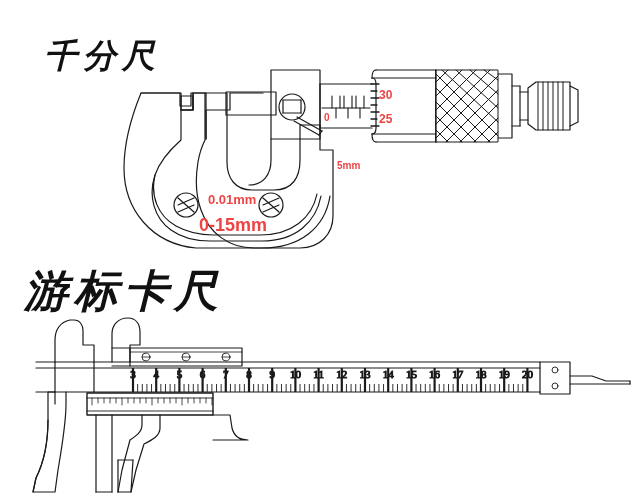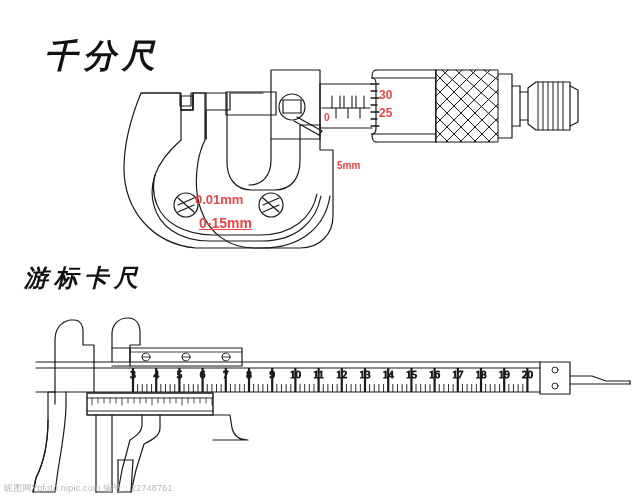--- a/index.html
+++ b/index.html
@@ -29,39 +29,39 @@
     font-style: italic;
   }
   #title-micrometer {
     left: 44px;
     top: 34px;
     font-size: 33px;
   }
   #title-caliper {
     left: 24px;
     top: 262px;
-    font-size: 24px;
+    font-size: 44px;
   }
   .svg-layer {
     position: absolute;
     left: 0; top: 0;
   }
   .label-text {
     position: absolute;
     font-family: "Liberation Sans", sans-serif;
     font-weight: bold;
     color: #ef4444;
     white-space: nowrap;
   }
-  #label-precision { left: 195px; top: 192px; font-size: 13px; }
-  #label-range     { left: 199px; top: 215px; font-size: 14px; text-decoration: underline; }
+  #label-precision { left: 208px; top: 192px; font-size: 13px; }
+  #label-range     { left: 199px; top: 215px; font-size: 18px; }
   #label-sleeve-zero { left: 324px; top: 112px; font-size: 10px; }
   #label-sleeve-5mm  { left: 337px; top: 112px; font-size: 10px; letter-spacing:0px;margin-top:48px;}
   #label-thimble-30  { left: 379px; top: 88px; font-size: 12px; }
-  #label-thimble-25  { left: 379px; top: 106px; font-size: 12px; }
+  #label-thimble-25  { left: 379px; top: 112px; font-size: 12px; }
   .watermark {
     position: absolute;
     left: 4px;
     top: 482px;
     font-size: 9px;
     color: #b9b9b9;
     letter-spacing: 0.2px;
     white-space: nowrap;
     font-family: "Liberation Sans", sans-serif;
   }
@@ -478,15 +478,14 @@
   <div class="label-text" id="label-range">0-15mm</div>
 
   <div class="label-text" id="label-sleeve-zero">0</div>
 
   <div class="label-text" id="label-sleeve-5mm">5mm</div>
 
   <div class="label-text" id="label-thimble-30">30</div>
 
   <div class="label-text" id="label-thimble-25">25</div>
 
-  <div class="watermark">昵图网Ypfoto.nipic.com 编号：22748761</div>
 
 </div>
 
 </body></html>

